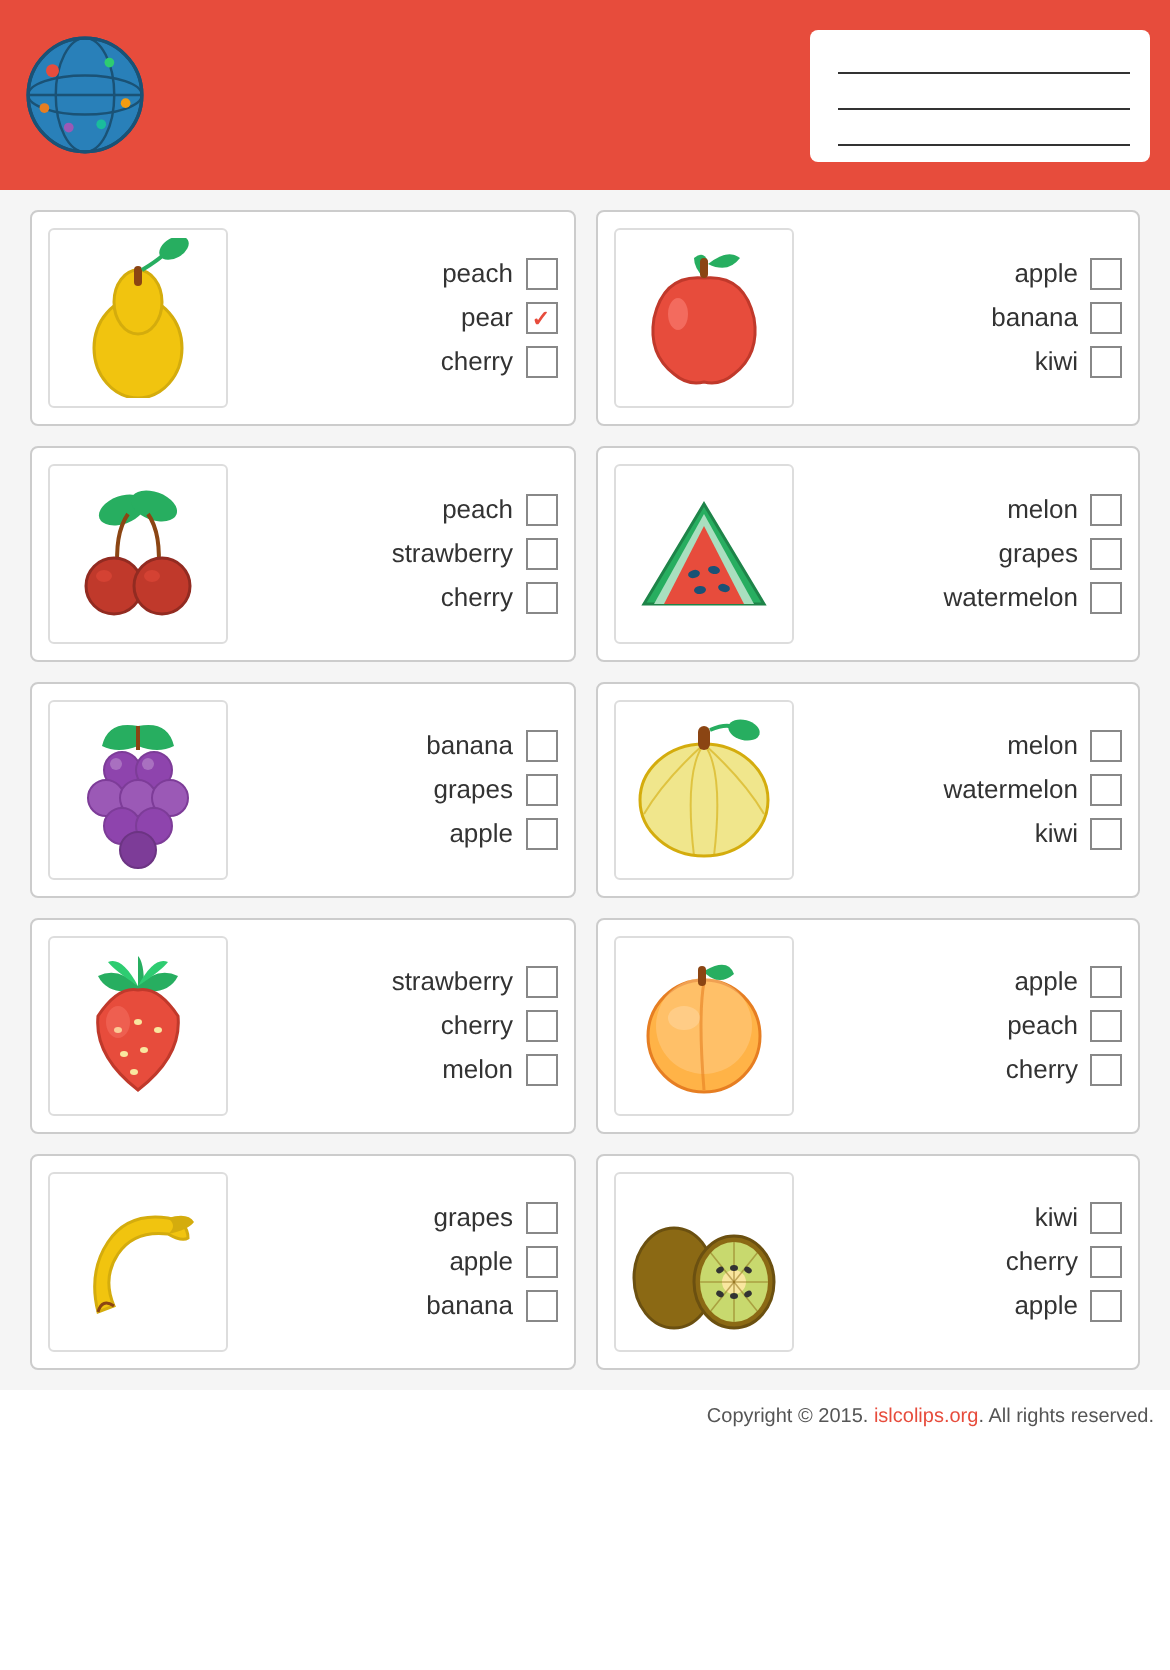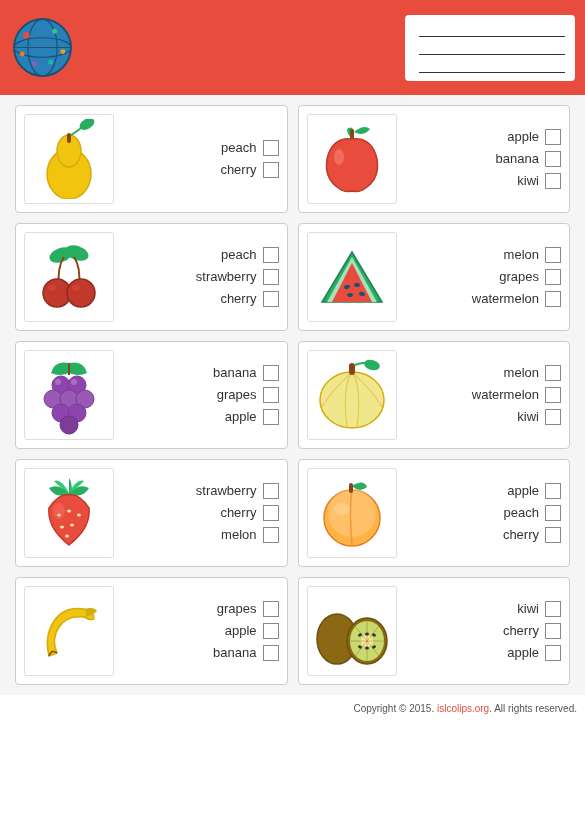--- a/index.html
+++ b/index.html
@@ -192,20 +192,24 @@
         <path d="M42 16 Q52 10 55 6" stroke="#27ae60" stroke-width="2" fill="none"></path>
         <ellipse cx="58" cy="5" rx="8" ry="5" fill="#27ae60" transform="rotate(-30 58 5)"></ellipse>
       </svg>
         </div>
         <div class="fruit-options">
           <div class="fruit-option">
             <span class="option-label">peach</span>
             <div class="checkbox"></div>
           </div>
           <div class="fruit-option">
+            <span class="option-label">pear</span>
+            <div class="checkbox" style="color: rgb(231, 76, 60); font-weight: bold;">✓</div>
+          </div>
+          <div class="fruit-option">
             <span class="option-label">cherry</span>
             <div class="checkbox"></div>
           </div>
         </div>
       </div>
       <div class="fruit-card">
         <div class="fruit-image-box">
           <svg viewBox="0 0 80 80" xmlns="http://www.w3.org/2000/svg">
         <path d="M40 20 Q60 18 65 40 Q68 58 55 68 Q48 74 40 72 Q32 74 25 68 Q12 58 15 40 Q20 18 40 20Z" fill="#e74c3c" stroke="#c0392b" stroke-width="1.5"></path>
         <path d="M40 20 Q35 15 35 10 Q40 6 42 12 Q42 16 40 20Z" fill="#27ae60"></path>

